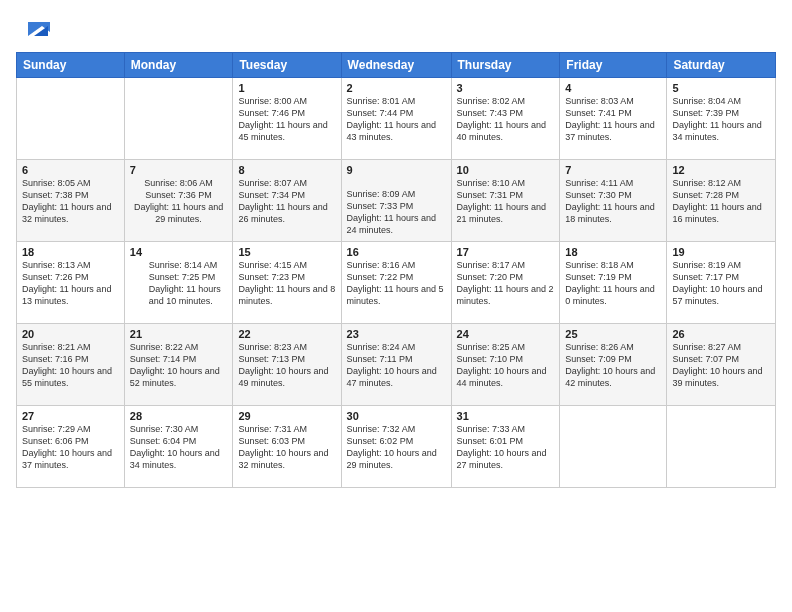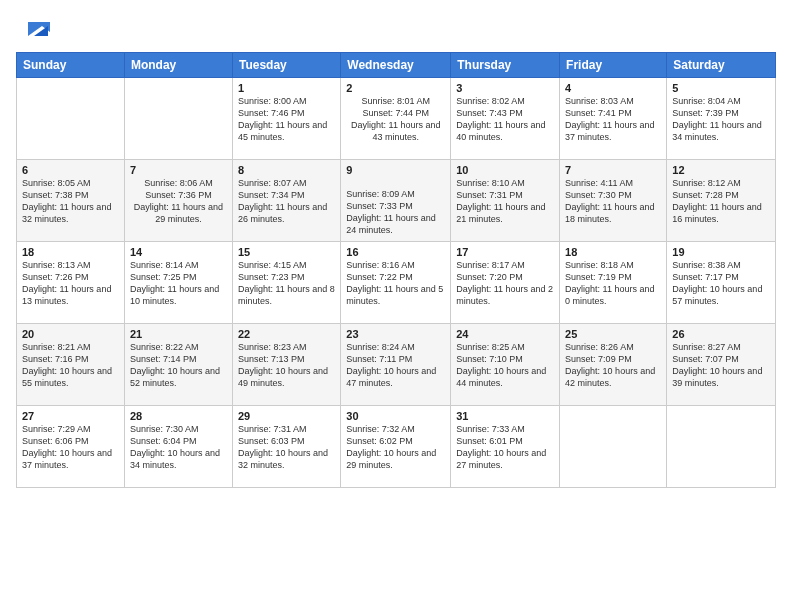--- a/index.html
+++ b/index.html
@@ -123,21 +123,21 @@
           <td class="empty-cell"></td>
           <td class="empty-cell"></td>
           <td>
             <span class="day-num">1</span>
             <div class="day-info" style="white-space: pre-line;">Sunrise: 8:00 AM
 Sunset: 7:46 PM
 Daylight: 11 hours and 45 minutes.</div>
           </td>
           <td>
             <span class="day-num">2</span>
-            <div class="day-info" style="white-space: pre-line; text-align: center;">Sunrise: 8:01 AM
+            <div class="day-info" style="white-space: pre-line;">Sunrise: 8:01 AM
 Sunset: 7:44 PM
 Daylight: 11 hours and 43 minutes.</div>
           </td>
           <td>
             <span class="day-num">3</span>
             <div class="day-info" style="white-space: pre-line;">Sunrise: 8:02 AM
 Sunset: 7:43 PM
 Daylight: 11 hours and 40 minutes.</div>
           </td>
           <td>
@@ -199,21 +199,21 @@
         </tr>
         <tr>
           <td>
             <span class="day-num">18</span>
             <div class="day-info" style="white-space: pre-line;">Sunrise: 8:13 AM
 Sunset: 7:26 PM
 Daylight: 11 hours and 13 minutes.</div>
           </td>
           <td>
             <span class="day-num">14</span>
-            <div class="day-info" style="white-space: pre-line;">Sunrise: 8:14 AM
+            <div class="day-info" style="white-space: pre-line; margin-left: 19px;">Sunrise: 8:14 AM
 Sunset: 7:25 PM
 Daylight: 11 hours and 10 minutes.</div>
           </td>
           <td>
             <span class="day-num">15</span>
             <div class="day-info" style="white-space: pre-line;">Sunrise: 4:15 AM
 Sunset: 7:23 PM
 Daylight: 11 hours and 8 minutes.</div>
           </td>
           <td>
@@ -229,21 +229,21 @@
 Daylight: 11 hours and 2 minutes.</div>
           </td>
           <td>
             <span class="day-num">18</span>
             <div class="day-info" style="white-space: pre-line;">Sunrise: 8:18 AM
 Sunset: 7:19 PM
 Daylight: 11 hours and 0 minutes.</div>
           </td>
           <td>
             <span class="day-num">19</span>
-            <div class="day-info" style="white-space: pre-line;">Sunrise: 8:38 AM
+            <div class="day-info" style="white-space: pre-line;">Sunrise: 8:19 AM
 Sunset: 7:17 PM
 Daylight: 10 hours and 57 minutes.</div>
           </td>
         </tr>
         <tr>
           <td>
             <span class="day-num">20</span>
             <div class="day-info" style="white-space: pre-line;">Sunrise: 8:21 AM
 Sunset: 7:16 PM
 Daylight: 10 hours and 55 minutes.</div>

